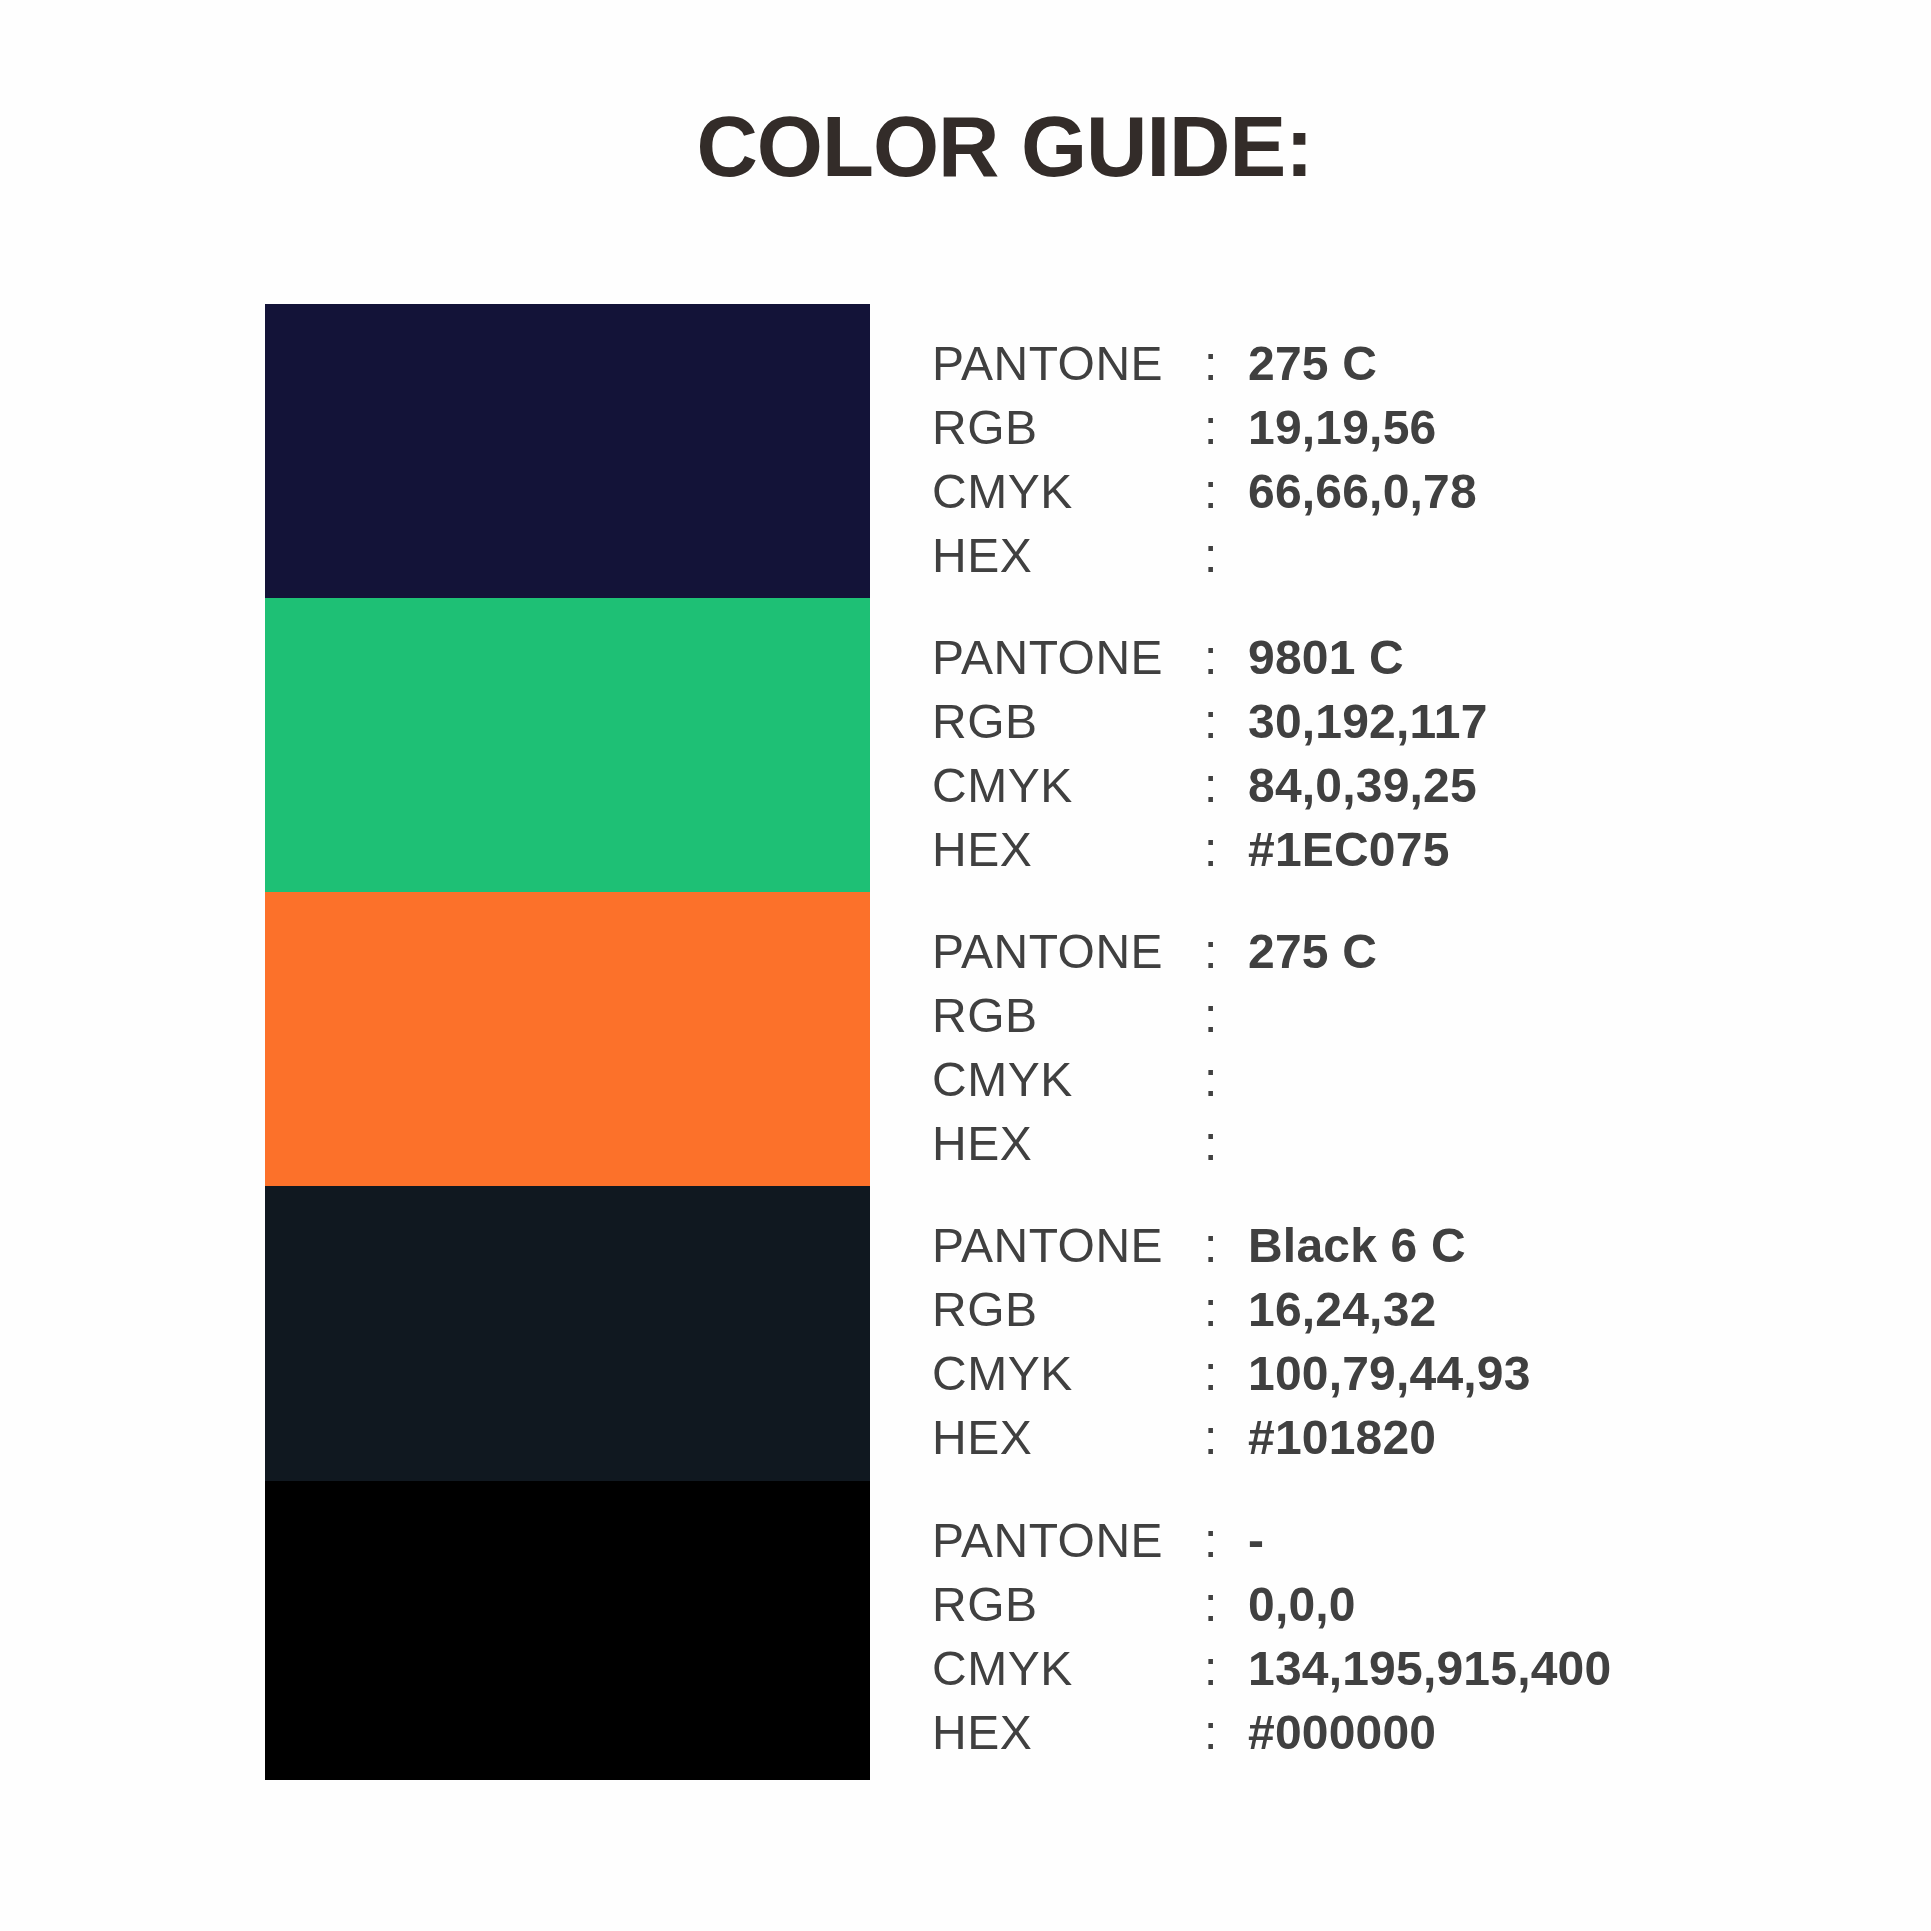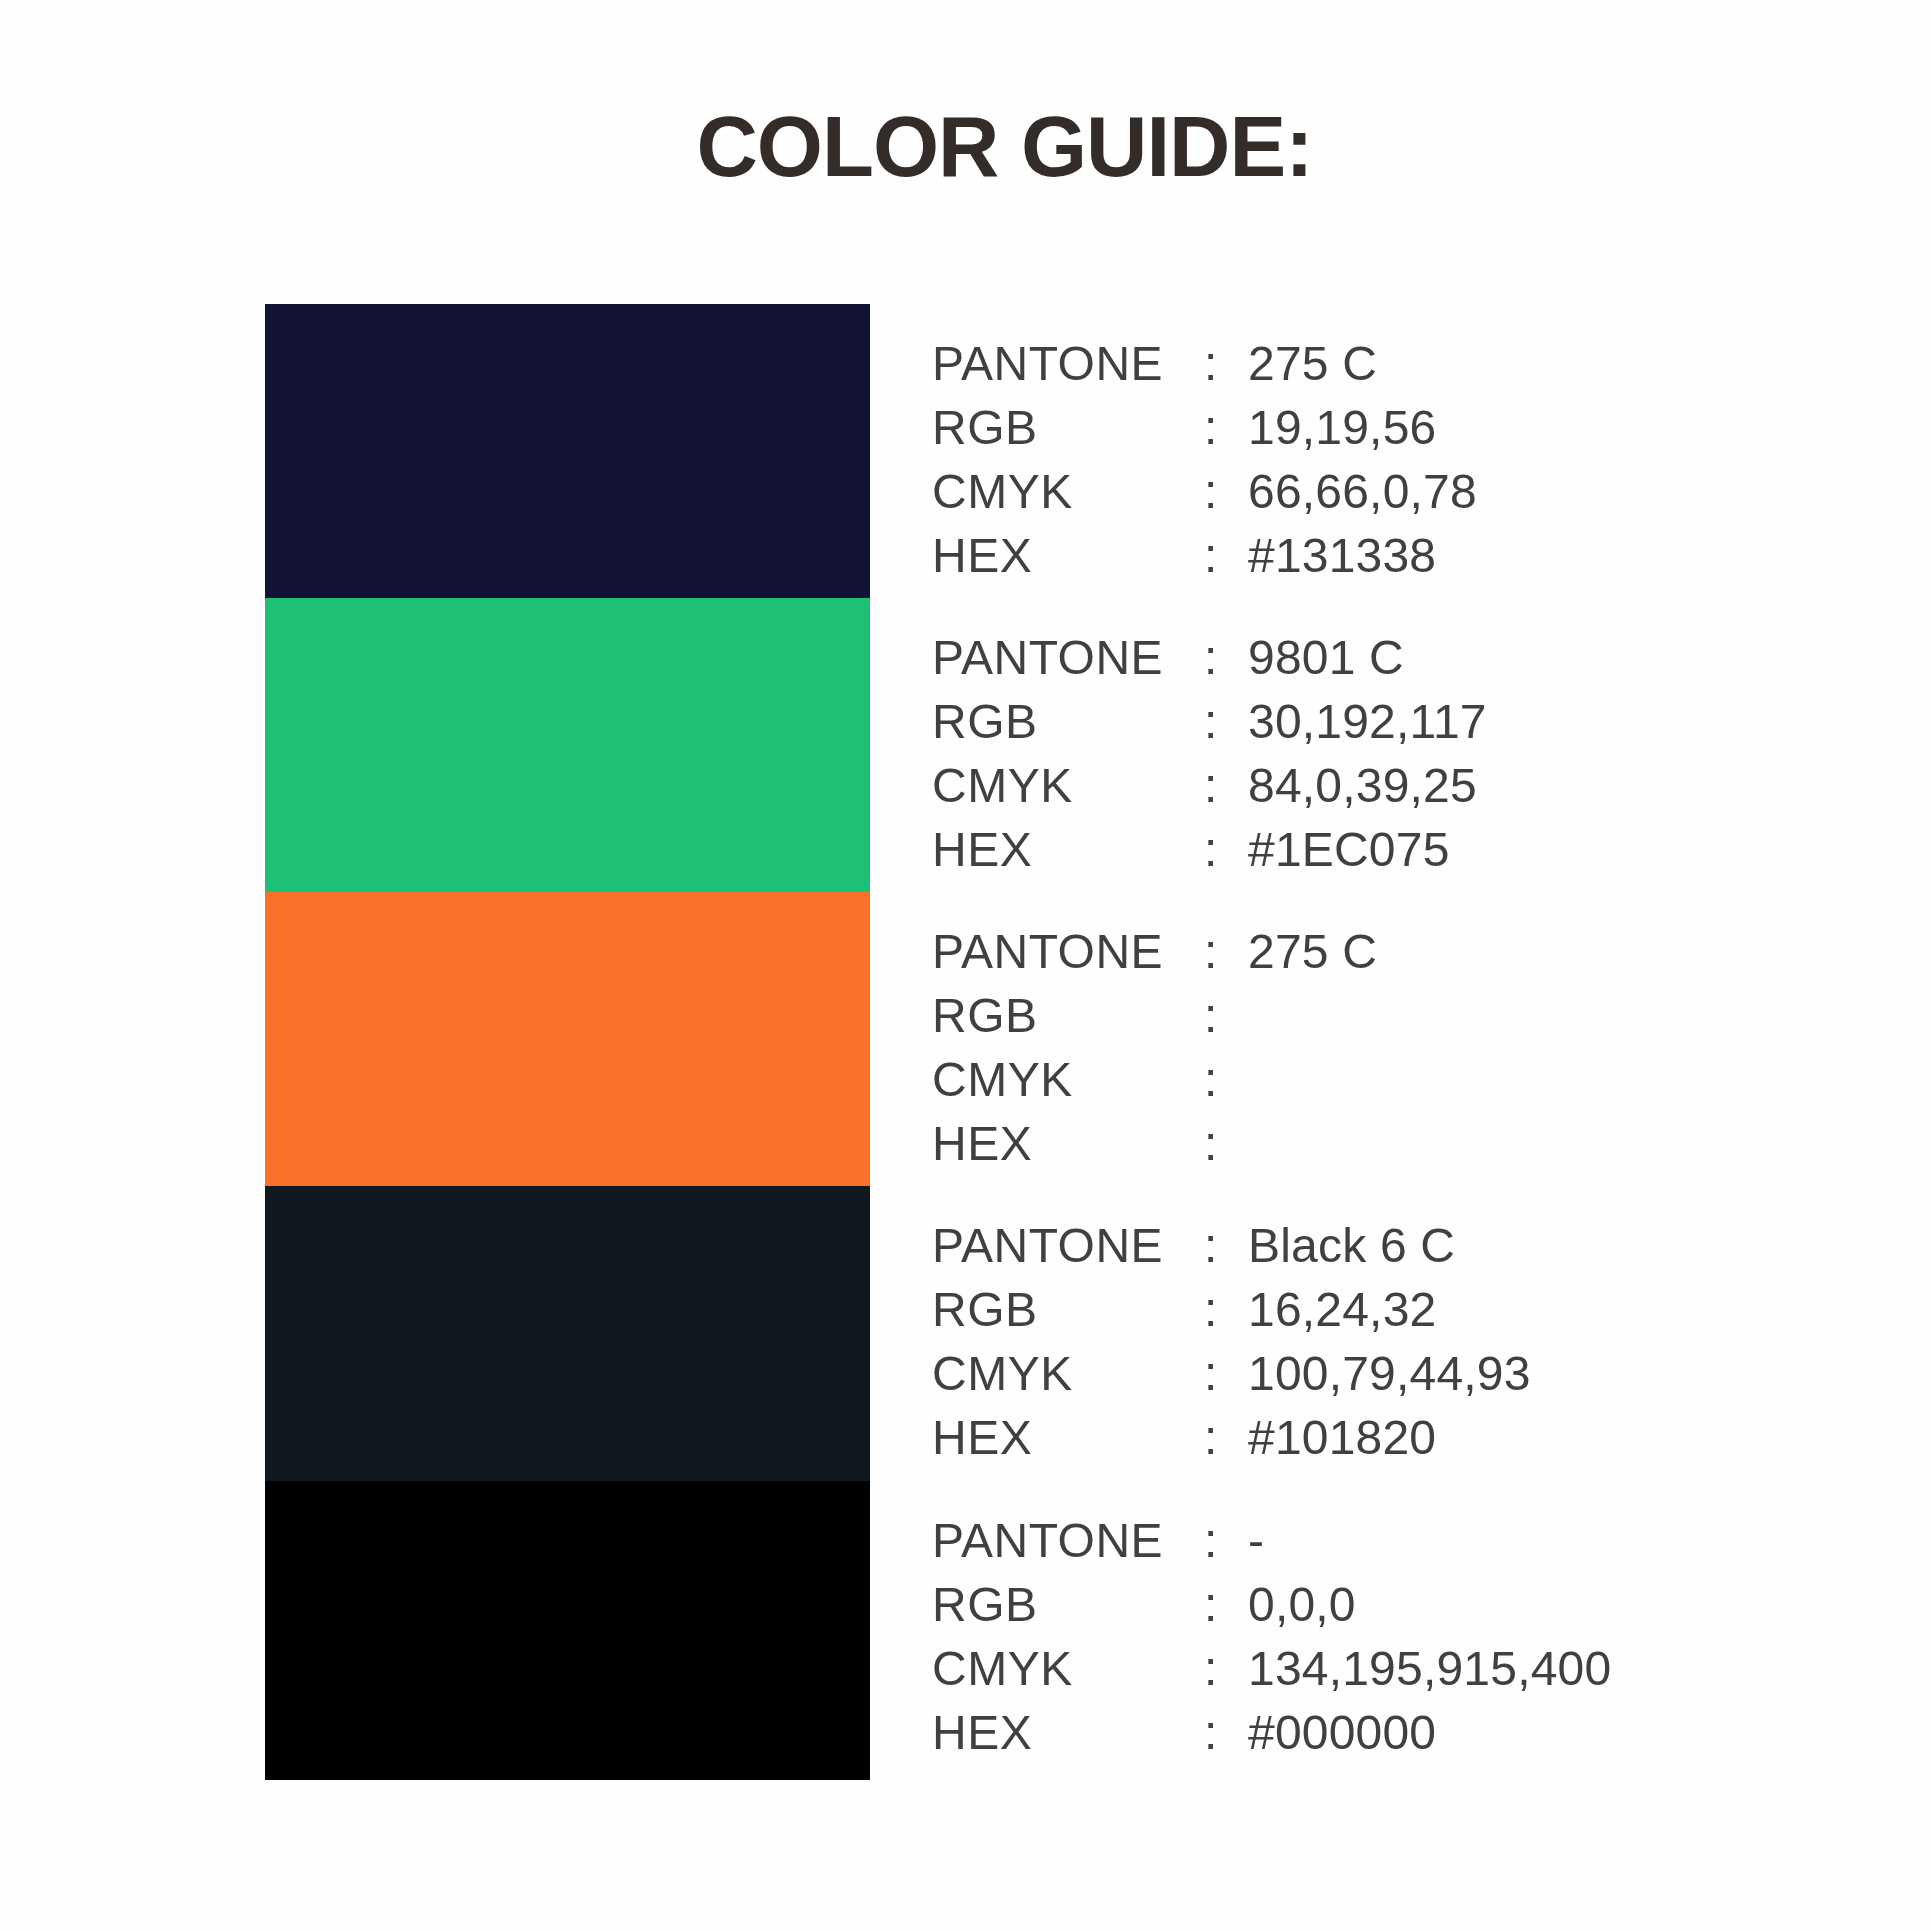--- a/index.html
+++ b/index.html
@@ -92,20 +92,21 @@
     flex: 0 0 272px;
     letter-spacing: 0.5px;
   }
   .spec-colon {
     width: 44px;
     flex: 0 0 44px;
   }
   .spec-value {
     flex: 1 1 auto;
     letter-spacing: 0.2px;
+    font-weight: bold;
   }
 </style>
 </head>
 <body>
 
 <div class="page" style="background: rgb(254, 254, 254);">
 
   <div class="title">COLOR GUIDE:</div>
 
   <div class="swatch-stack">
@@ -130,21 +131,20 @@
         <span class="spec-value">19,19,56</span>
       </div>
       <div class="spec-row">
         <span class="spec-label">CMYK</span>
         <span class="spec-colon">:</span>
         <span class="spec-value">66,66,0,78</span>
       </div>
       <div class="spec-row">
         <span class="spec-label">HEX</span>
         <span class="spec-colon">:</span>
-        <span class="spec-value">#131338</span>
       </div>
     </div>
 
     <div class="spec-block spec-block-1">
       <div class="spec-row">
         <span class="spec-label">PANTONE</span>
         <span class="spec-colon">:</span>
         <span class="spec-value">9801 C</span>
       </div>
       <div class="spec-row">

